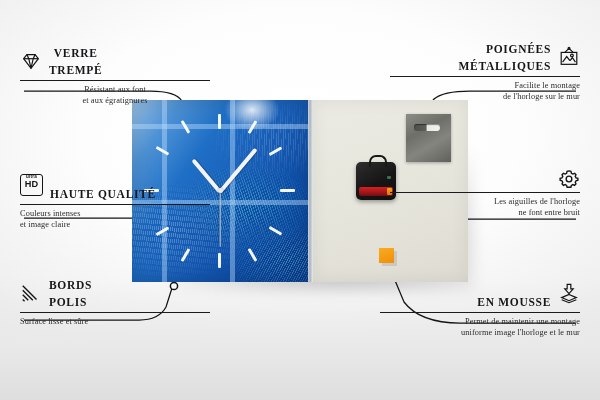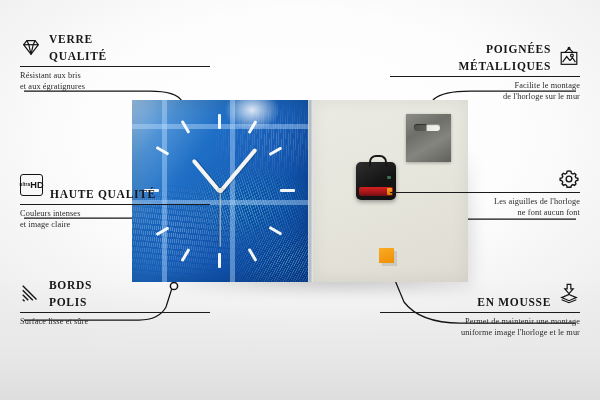--- a/index.html
+++ b/index.html
@@ -133,21 +133,21 @@
   .rule{height:1.4px;background:#1b1b1b;margin-top:2px;}
   .sub{
     margin-top:3px;font-family:"Liberation Serif",serif;
     font-size:8.3px;line-height:1.33;color:#2a2a2c;letter-spacing:.1px;
   }
   .callout.right .sub,.callout.right .titles{text-align:right;}
   .ico{width:22px;height:22px;flex:0 0 22px;}
   .ico svg{display:block;width:22px;height:22px;}
   .hdbox{
     width:21px;height:20px;border:1.4px solid #141414;border-radius:3px;
-    display:flex;align-items:center;justify-content:center;
+    display:flex;flex-direction:column;align-items:center;justify-content:flex-start;
     line-height:1;flex:0 0 21px;
   }
   .hdbox .u{font-size:4.6px;font-weight:700;letter-spacing:.2px;color:#141414;
             font-family:"Liberation Sans",sans-serif;}
   .hdbox .h{font-size:9.2px;font-weight:700;color:#141414;margin-top:.5px;
             font-family:"Liberation Sans",sans-serif;}
   #wires{position:absolute;left:0;top:0;width:600px;height:400px;pointer-events:none;}
 </style>
 </head>
 <body>
@@ -215,37 +215,37 @@
       </div>
       <div class="mech">
         <div class="loop"></div>
         <div class="dot"></div>
         <div class="batt"></div>
       </div>
       <div class="foam"></div>
     </div>
   </div>
 
-  <div class="callout left" style="left:20px;top:30px;">
+  <div class="callout left" style="left:20px;top:44px;text-align:center;">
     <div class="head">
       <span class="ico">
         <svg viewBox="0 0 24 24" fill="none" stroke="#141414" stroke-width="1.3">
           <path d="M4 9.5 L7.5 5 h9 L20 9.5 L12 20 Z"></path>
           <path d="M4 9.5 H20"></path>
             <path d="M7.5 5 L9.6 9.5 L12 20 L14.4 9.5 L16.5 5"></path>
         </svg>
       </span>
       <span class="titles">
         <span class="t-line">VERRE</span><br>
-        <span class="t-line">QUALITÉ</span>
-      </span>
-    </div>
-    <div class="rule"></div>
-    <div class="sub">
-      <span>Résistant aux bris</span><br>
+        <span class="t-line">TREMPÉ</span>
+      </span>
+    </div>
+    <div class="rule"></div>
+    <div class="sub">
+      <span>Résistant aux font</span><br>
       <span>et aux égratignures</span>
     </div>
   </div>
 
   <div class="callout left" style="left:20px;top:168px;">
     <div class="head">
       <span class="hdbox">
         <span class="u">ultra</span>
         <span class="h">HD</span>
       </span>
@@ -311,21 +311,21 @@
       <span class="ico">
         <svg viewBox="0 0 24 24" fill="none" stroke="#141414" stroke-width="1.5">
           <path d="M12 3.2 l2.1 .5 .5 2 1.6 .9 1.9-.8 1.5 1.5 -.8 1.9 .9 1.6 2 .5 0 2.1 -2 .5 -.9 1.6 .8 1.9 -1.5 1.5 -1.9-.8 -1.6 .9 -.5 2 -2.1 0 -2.1 0 -.5-2 -1.6-.9 -1.9 .8 -1.5-1.5 .8-1.9 -.9-1.6 -2-.5 0-2.1 2-.5 .9-1.6 -.8-1.9 1.5-1.5 1.9 .8 1.6-.9 .5-2 z"></path>
           <circle cx="12" cy="12" r="3.1"></circle>
         </svg>
       </span>
     </div>
     <div class="rule"></div>
     <div class="sub">
       <span>Les aiguilles de l'horloge</span><br>
-      <span>ne font aucun font</span>
+      <span>ne font entre bruit</span>
     </div>
   </div>
 
   <div class="callout right" style="left:380px;top:276px;width:200px;">
     <div class="head">
       <span class="titles">
         <br>
         <span class="t-line">EN MOUSSE</span>
       </span>
       <span class="ico">

